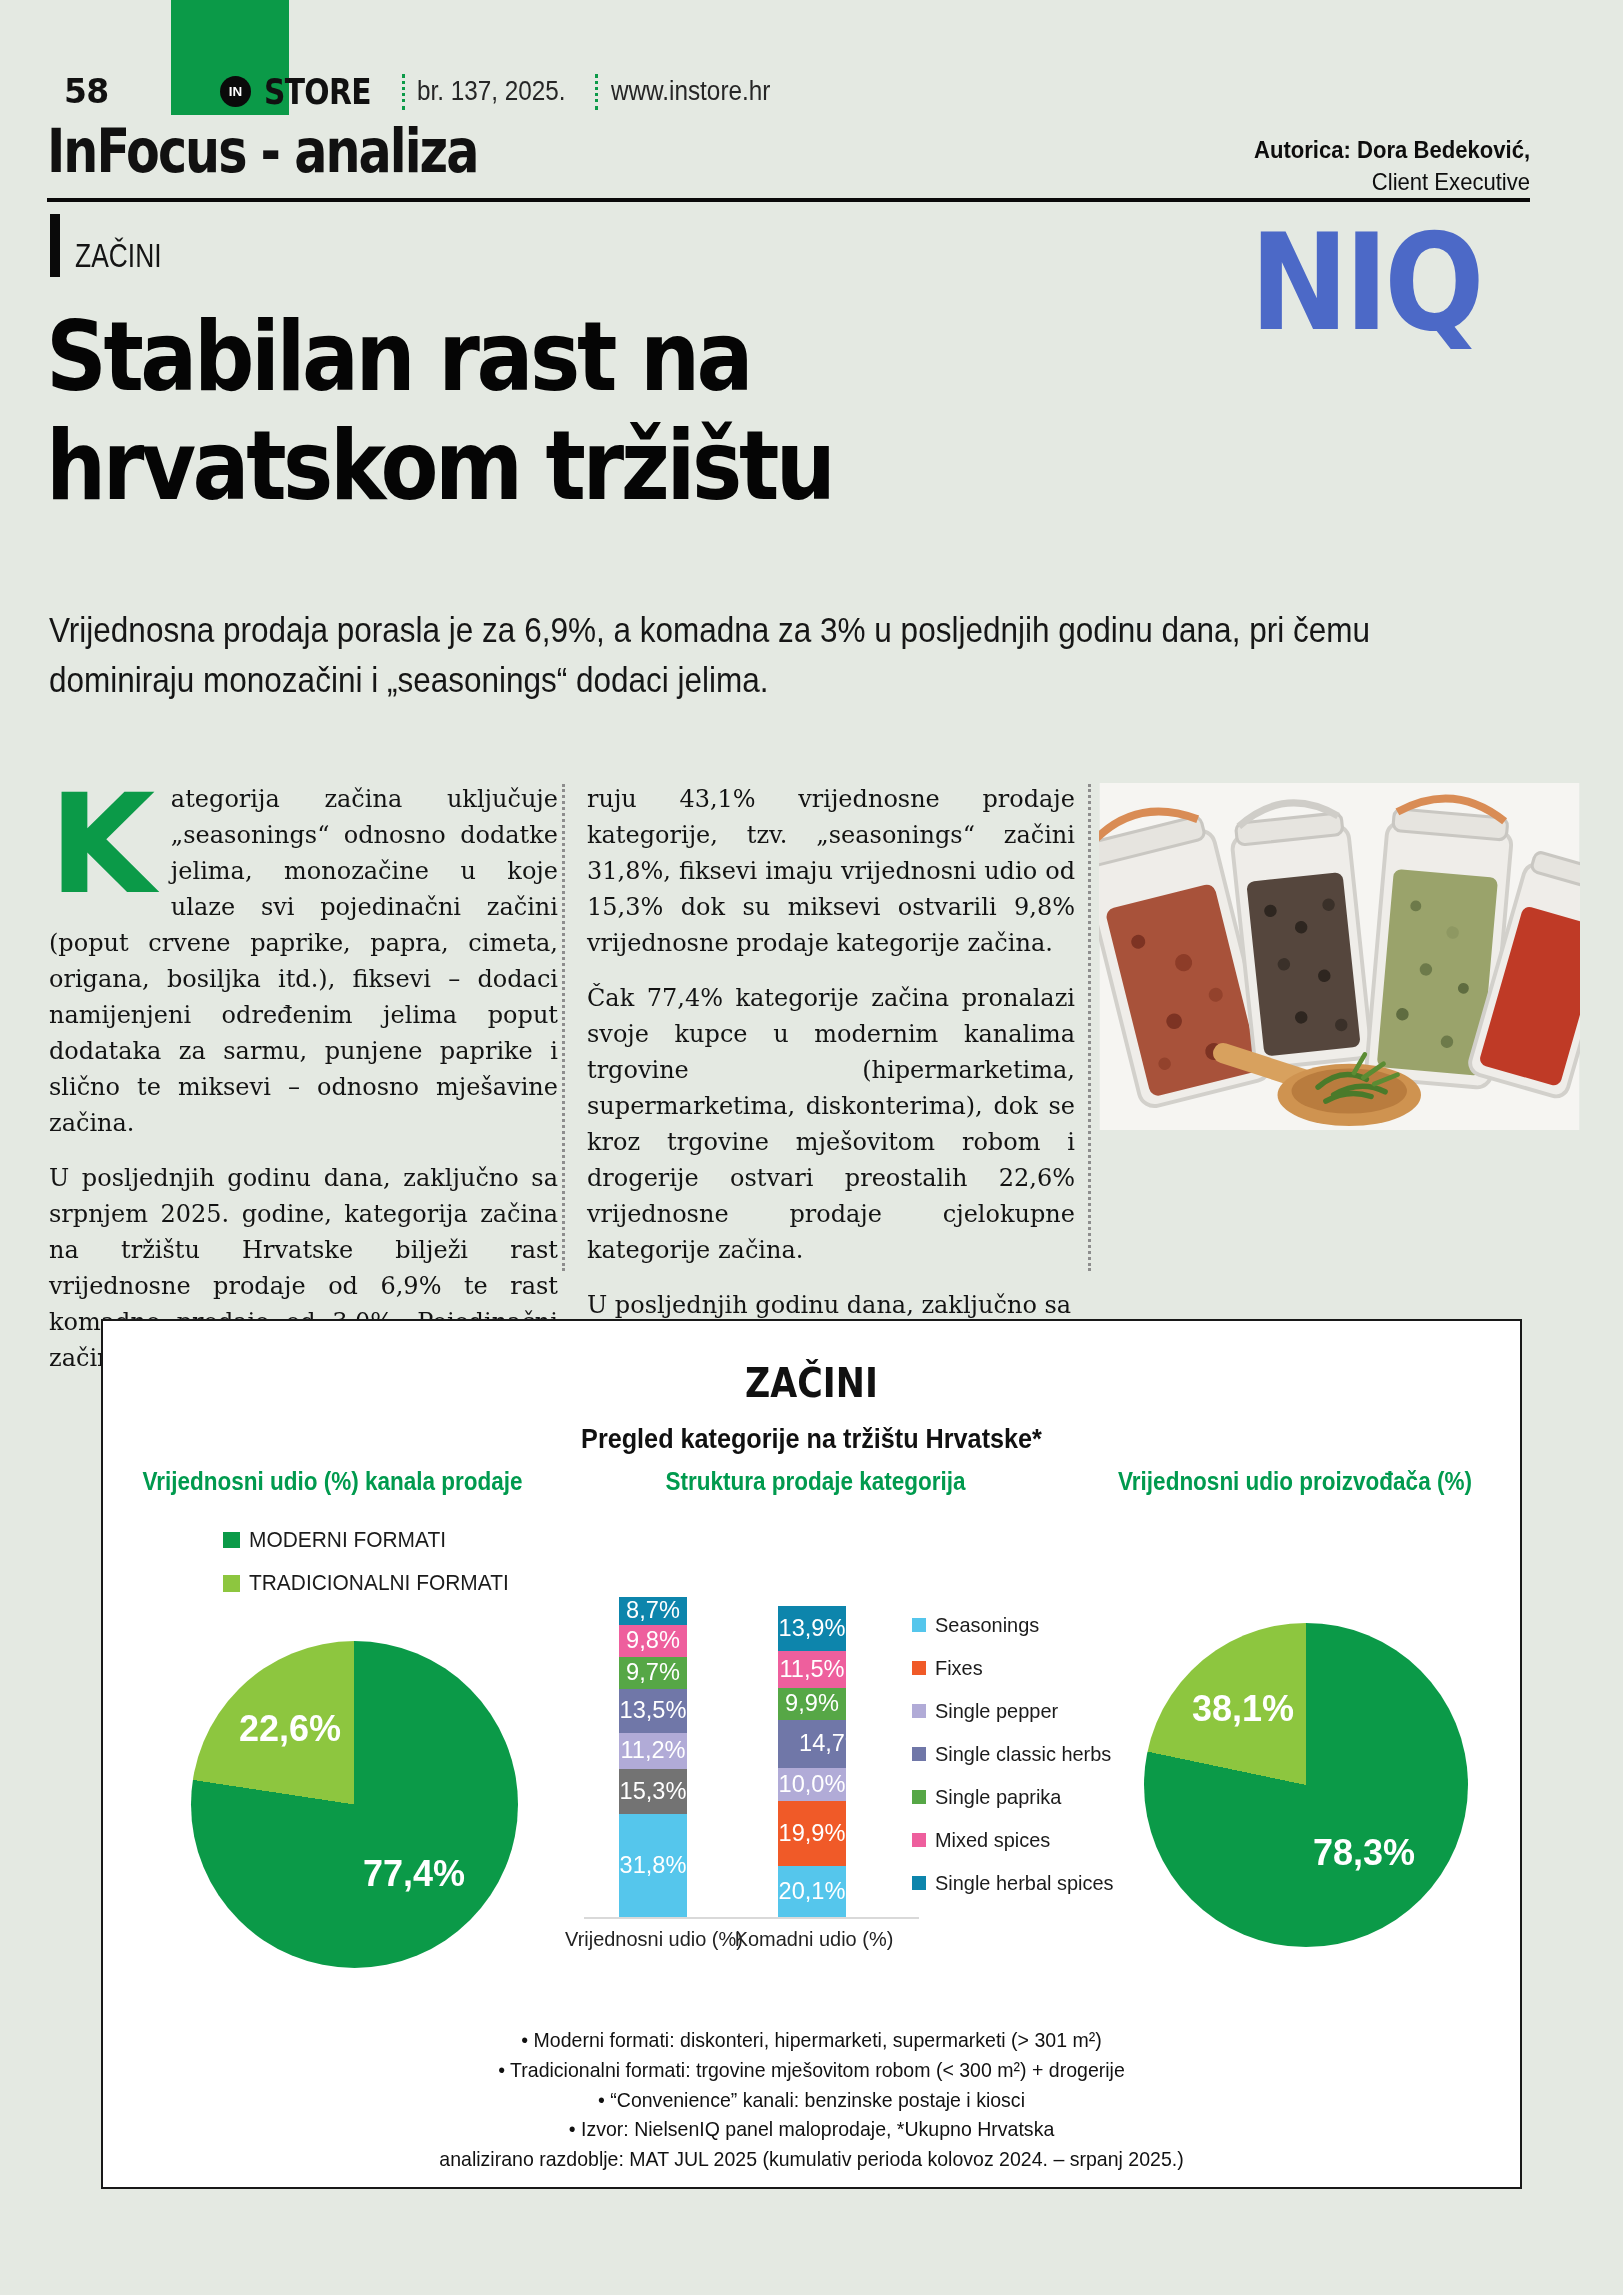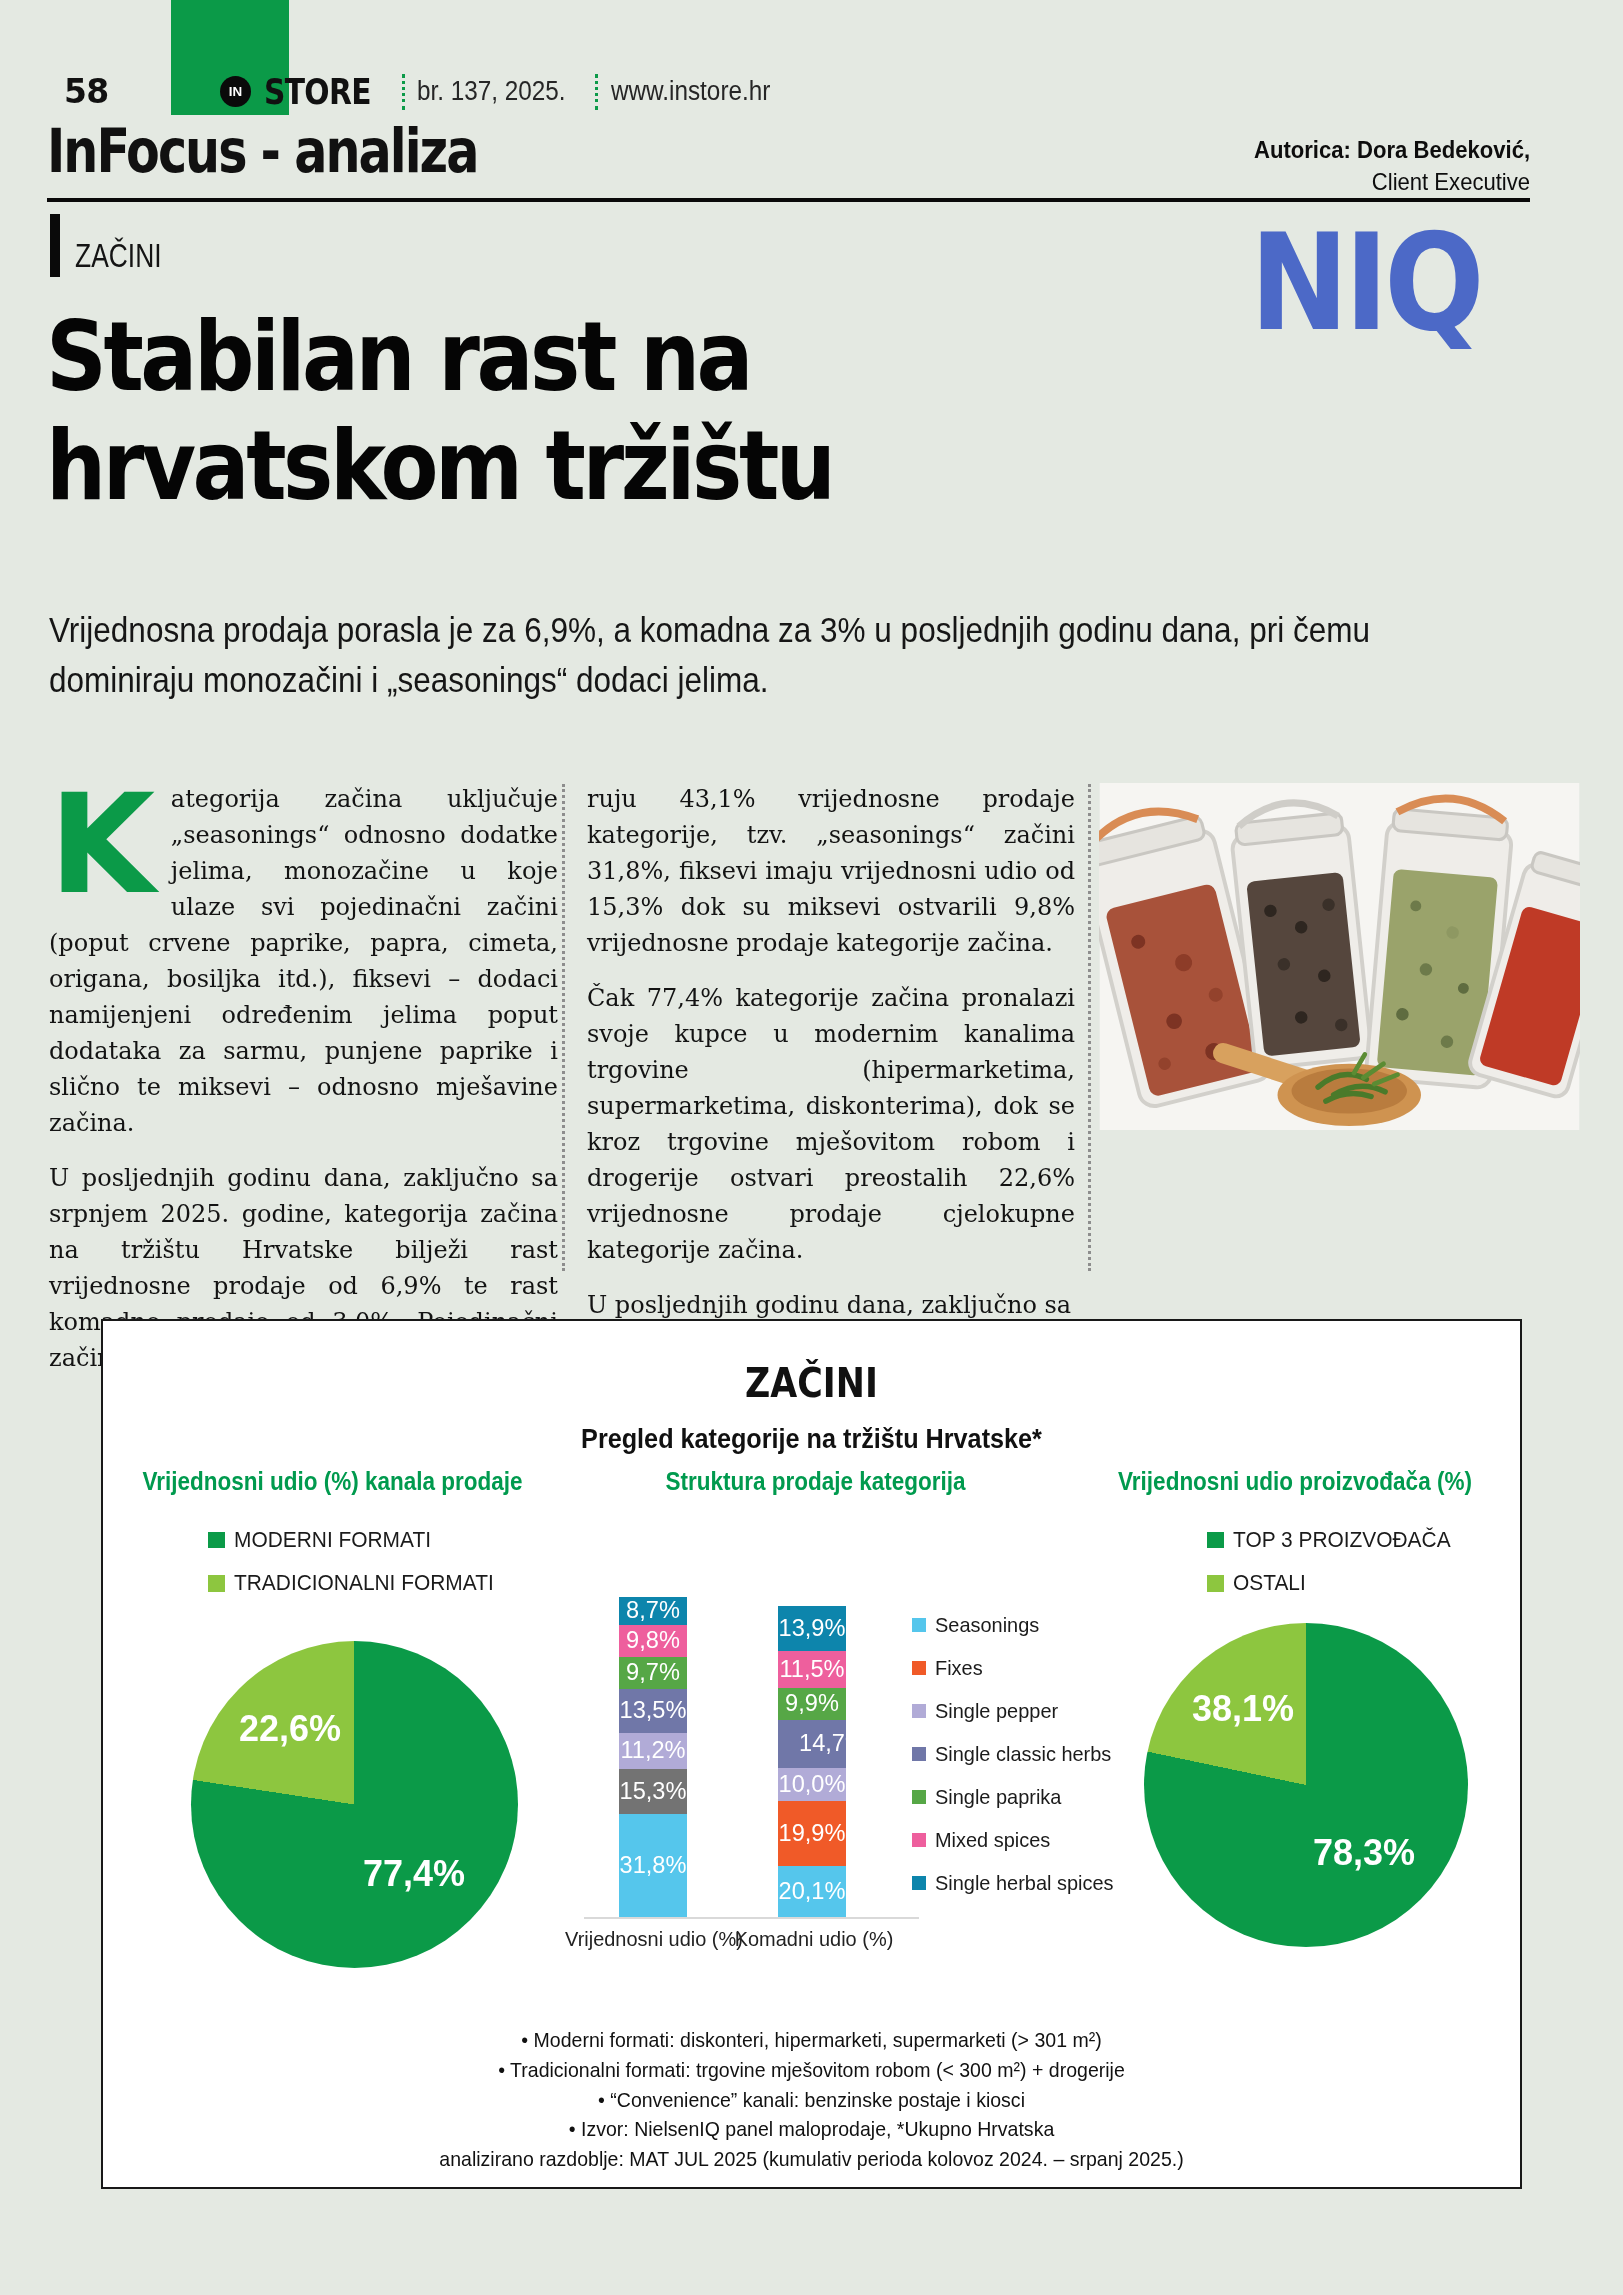--- a/index.html
+++ b/index.html
@@ -55,21 +55,21 @@
   .panel-title{position:absolute;left:0;right:0;top:38px;text-align:center;font-size:41px;font-weight:800;
                font-family:"DejaVu Sans",sans-serif;transform:scaleX(.85);transform-origin:center;}
   .panel-sub{position:absolute;left:0;right:0;top:102px;text-align:center;font-size:28px;font-weight:700;
              transform:scaleX(.9);transform-origin:center;}
   .sec-head{position:absolute;top:146px;font-size:25px;font-weight:700;color:#009a4e;text-align:center;
             transform:scaleX(.9);transform-origin:center;}
   .sec-head-left{left:0;width:459px;}
   .sec-head-mid{left:459px;width:507px;}
   .sec-head-right{left:966px;width:452px;}
   .legend{position:absolute;}
-  .legend-left{left:105px;top:206px;}
+  .legend-left{left:120px;top:206px;}
   .legend-right{left:1104px;top:206px;}
   .legend-mid{left:809px;top:292px;}
   .legend-row{display:flex;align-items:center;margin-bottom:17.3px;}
   .legend-mid .legend-row{margin-bottom:19px;}
   .legend-sq{width:16.5px;height:16.5px;flex:none;margin-right:9.4px;}
   .legend-mid .legend-sq{width:14px;height:14px;}
   .legend-label{font-size:22px;color:#1b1b1b;white-space:nowrap;transform:scaleX(.95);transform-origin:left center;}
   .legend-mid .legend-label{font-size:21px;}
   .pie{position:absolute;border-radius:50%;}
   .pie-left{left:88px;top:320px;width:327px;height:327px;}
@@ -202,30 +202,20 @@
     <div class="legend legend-left">
         <div class="legend-row">
           <span class="legend-sq" style="background: rgb(11, 154, 72);"></span>
           <span class="legend-label">MODERNI FORMATI</span>
         </div>
         <div class="legend-row">
           <span class="legend-sq" style="background: rgb(141, 198, 63);"></span>
           <span class="legend-label">TRADICIONALNI FORMATI</span>
         </div>
       </div>
-    <div class="legend legend-right">
-        <div class="legend-row">
-          <span class="legend-sq" style="background: rgb(11, 154, 72);"></span>
-          <span class="legend-label">TOP 3 PROIZVOĐAČA</span>
-        </div>
-        <div class="legend-row">
-          <span class="legend-sq" style="background: rgb(141, 198, 63);"></span>
-          <span class="legend-label">OSTALI</span>
-        </div>
-      </div>
     <div class="legend legend-mid">
         <div class="legend-row">
           <span class="legend-sq" style="background: rgb(85, 198, 236);"></span>
           <span class="legend-label">Seasonings</span>
         </div>
         <div class="legend-row">
           <span class="legend-sq" style="background: rgb(240, 90, 40);"></span>
           <span class="legend-label">Fixes</span>
         </div>
         <div class="legend-row">

